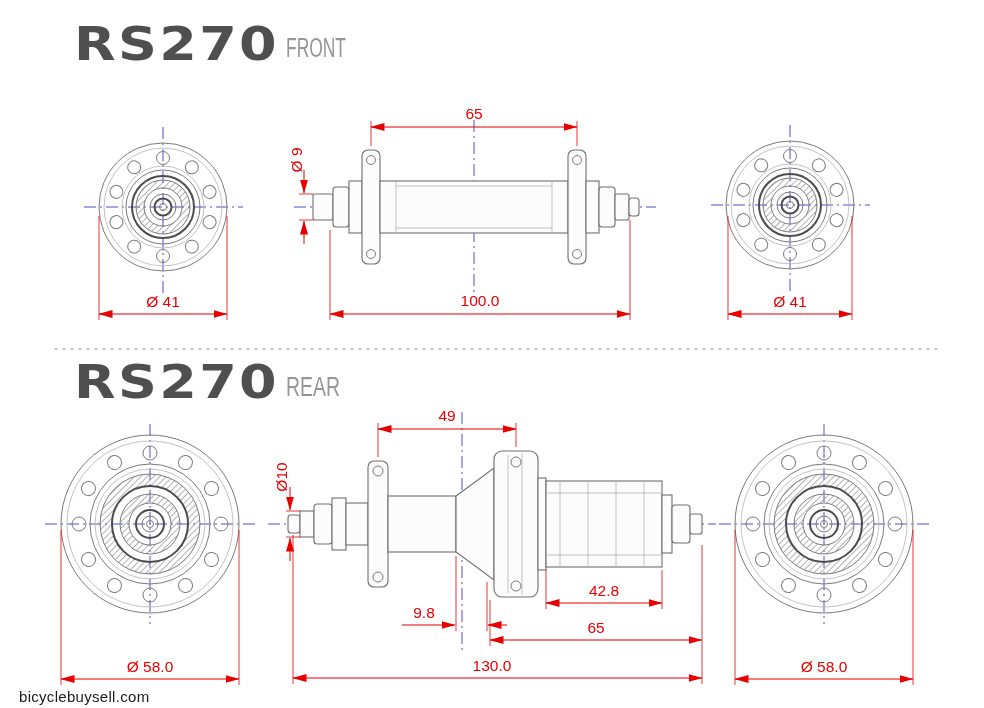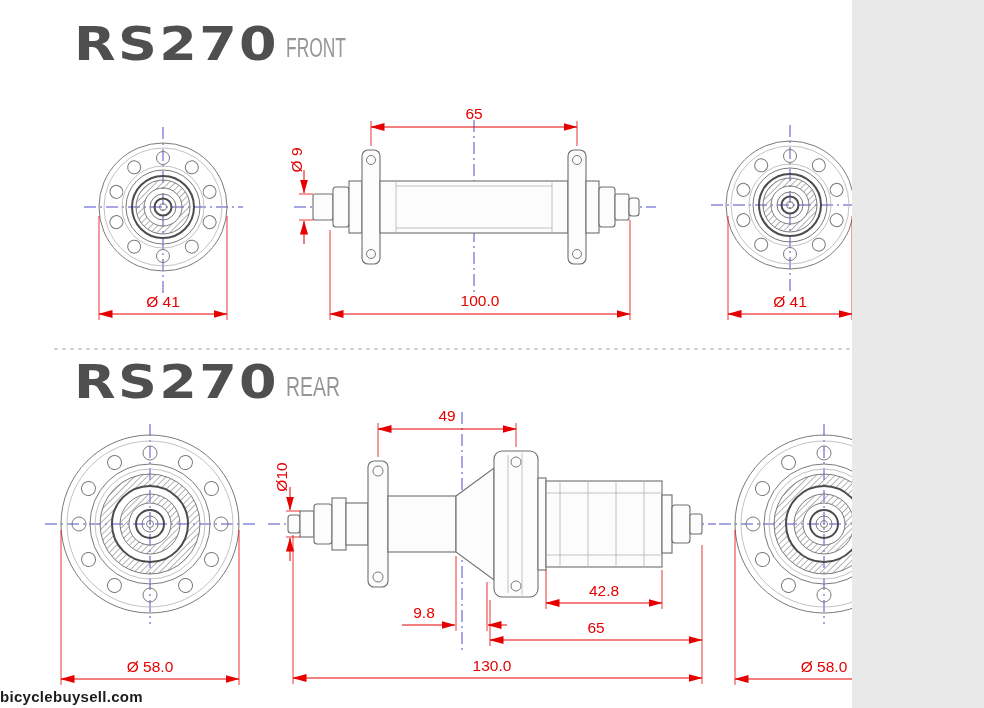--- a/index.html
+++ b/index.html
@@ -1,34 +1,34 @@
 <!DOCTYPE html>
 <html><head>
 <meta charset="utf-8">
 <style>
   html,body{margin:0;padding:0;background:#e9e9e9;}
   .canvas{
-    position:relative;width:852px;height:708px;background:#ffffff;overflow:hidden;
+    position:relative;width:984px;height:708px;background:#ffffff;overflow:hidden;
     font-family:"Liberation Sans",sans-serif;
   }
   svg{position:absolute;left:0;top:0;}
   
   .cl{stroke:#3b3bc4;stroke-width:0.9;fill:none;stroke-dasharray:12 4 2 4;}
   .d0{stroke:#b3b3b3;stroke-width:0.8;fill:none;}
   .d1{stroke:#7a7a7a;stroke-width:1;fill:none;}
   .d2{stroke:#4c4c4c;stroke-width:2;fill:none;}
   .part{fill:#fcfcfc;stroke:#6e6e6e;stroke-width:1.1;}
   .ext{stroke:#e60000;stroke-width:0.8;fill:none;}
   .dim{stroke:#e60000;stroke-width:1;fill:none;}
   .dt{font-size:15.5px;fill:#e60000;text-anchor:middle;font-family:"Liberation Sans",sans-serif;}
   .logo{font-size:46px;font-weight:bold;fill:#4f4f4f;font-family:"DejaVu Sans",sans-serif;letter-spacing:2px;}
   .vlabel{font-size:27px;fill:#969696;font-family:"Liberation Sans",sans-serif;}
   .sep{stroke:#b5b5b5;stroke-width:1.4;stroke-dasharray:2 6;stroke-linecap:round;}
   .watermark{
-    position:absolute;left:0;bottom:3px;font-weight:bold;font-size:15px;color:#1c1c1c;
+    position:absolute;left:19px;bottom:3px;font-weight:normal;font-size:15px;color:#1c1c1c;
     text-shadow:0 0 3px #fff,0 0 3px #fff,0 0 5px #fff;letter-spacing:0.3px;
     font-family:"Liberation Sans",sans-serif;
   }
 </style>
 </head>
 <body>
 
 <div class="canvas">
 <svg width="984" height="708" viewBox="0 0 984 708">
   <defs>

